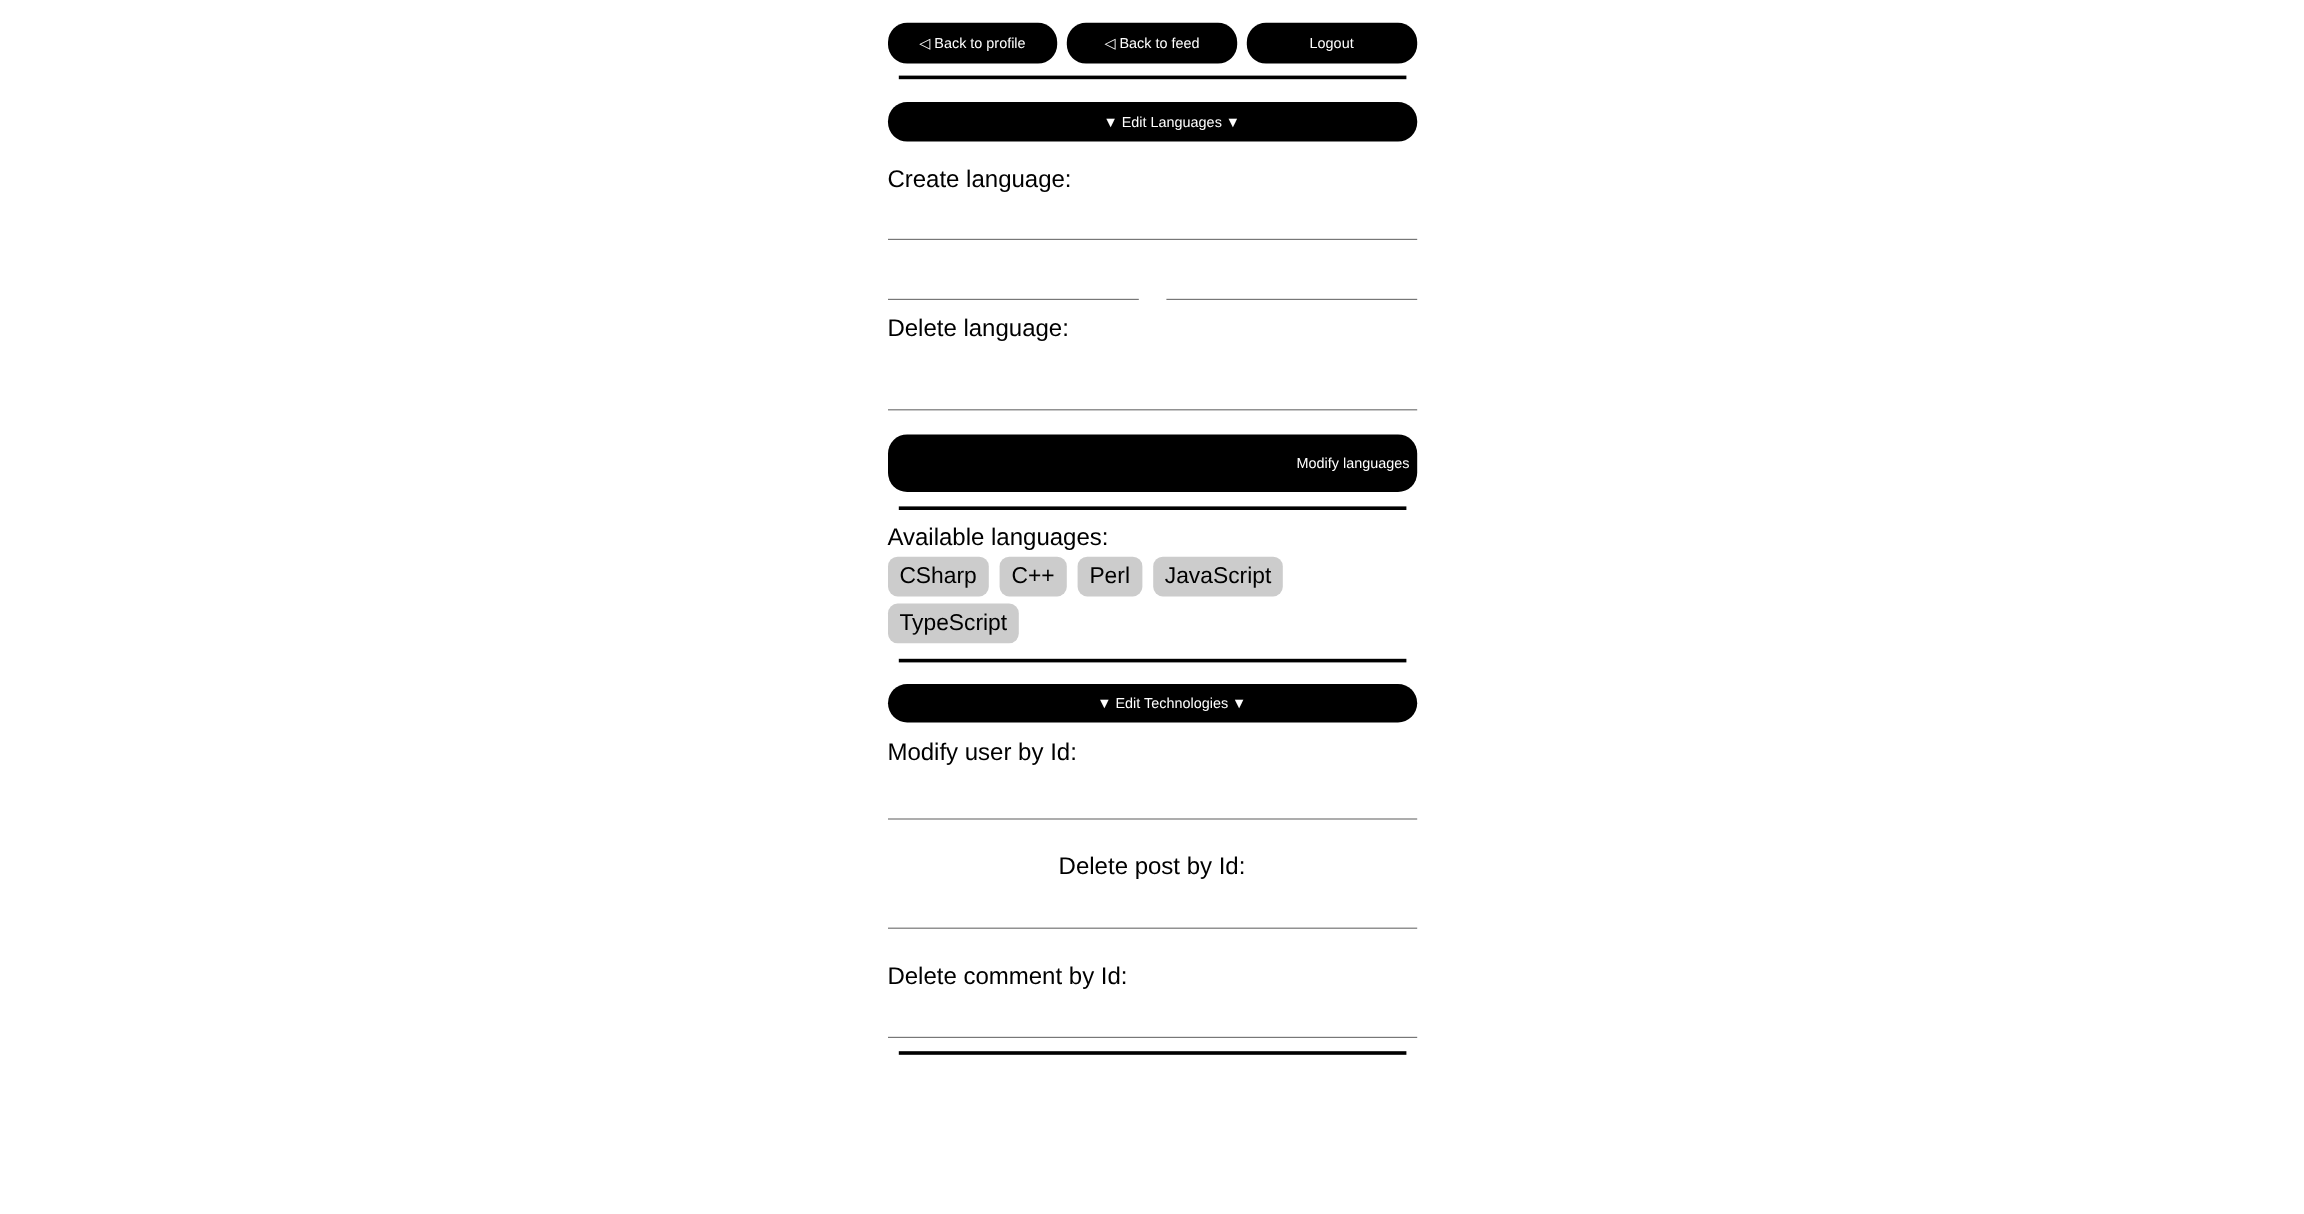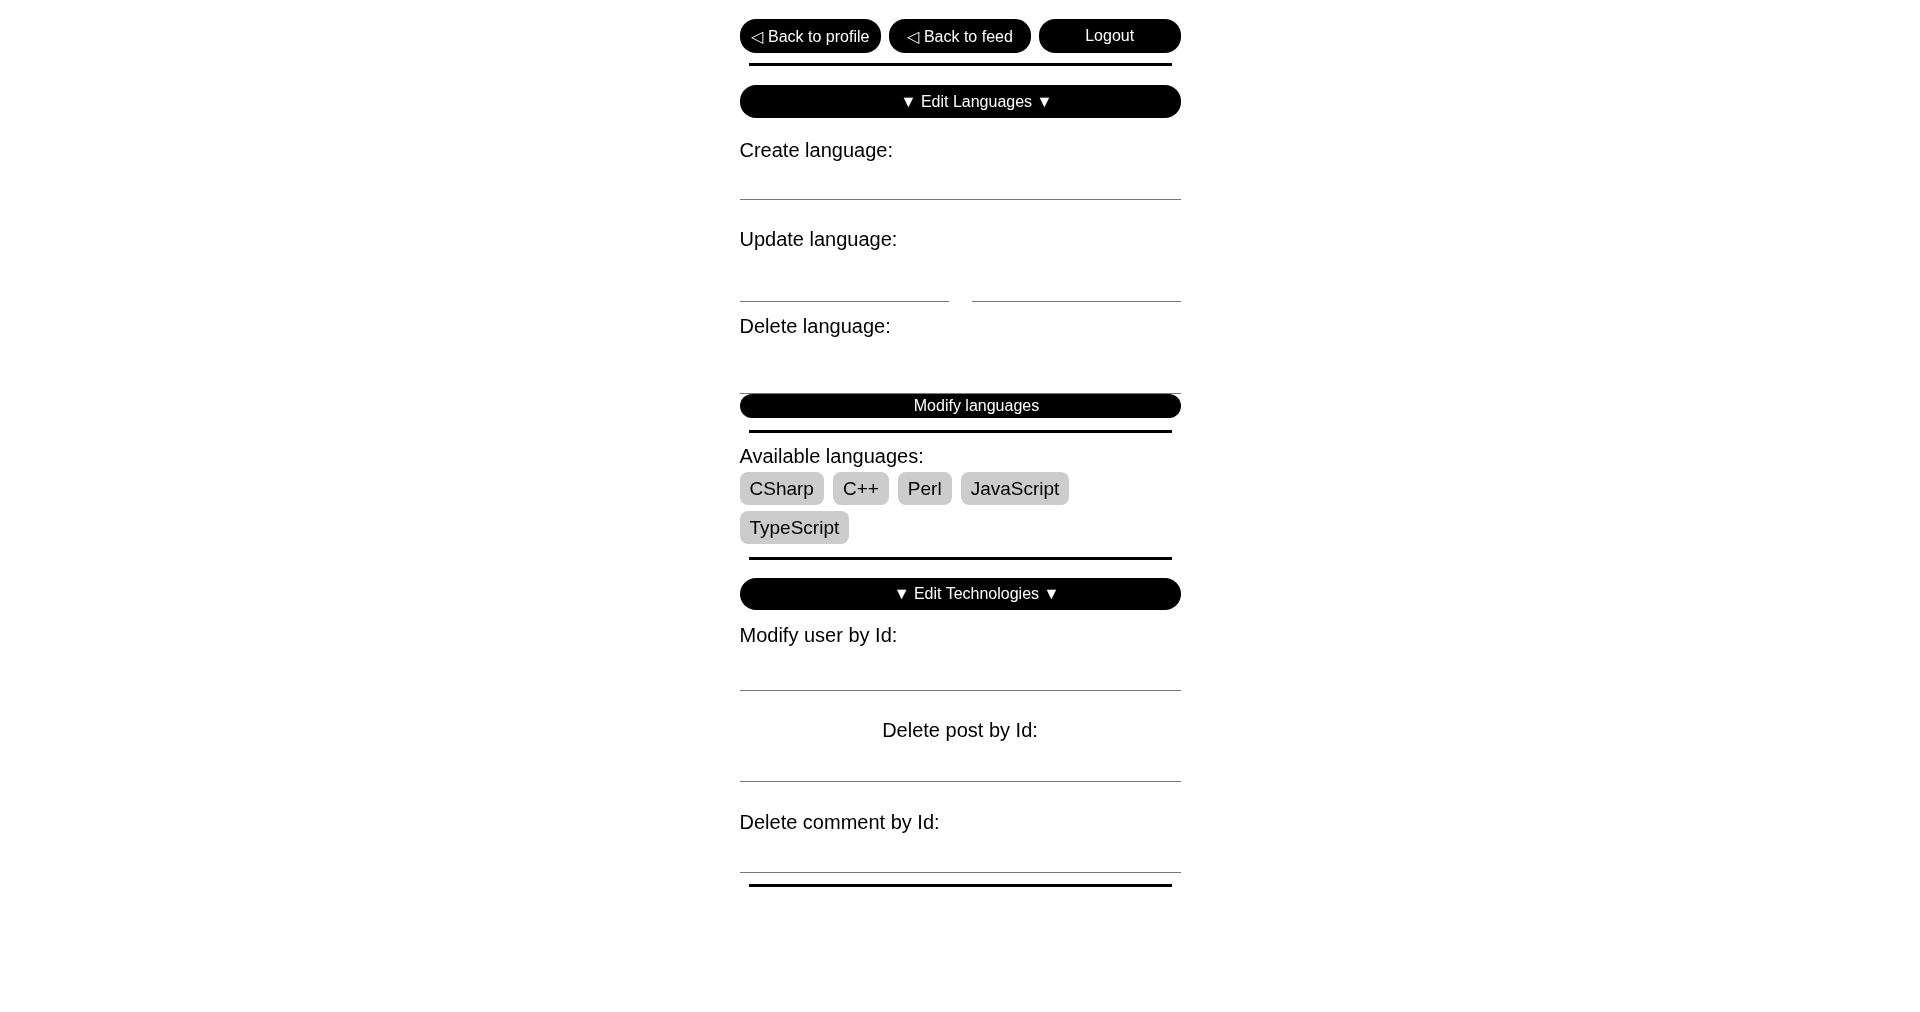--- a/index.html
+++ b/index.html
@@ -12,21 +12,21 @@
     width: 1920px;
   }
   .page { width: 441px; margin: 0 auto; padding-top: 19px; }
 
   .topbar { display: flex; gap: 8px; }
   .btn {
     background: var(--button-bg, #000000);
     color: var(--button-text, #ffffff);
     border: 0;
     border-radius: 16px;
-    font-size: 16px;
+    font-size: 12px;
     font-family: inherit;
     height: 34px;
     cursor: pointer;
     padding: 0 6px;
   }
   .topbar .btn { flex: 1; }
   .block-btn { display: block; width: 100%; height: 33px; padding-left: 39px; }
 
   hr.thick {
     border: 0;
@@ -74,30 +74,29 @@
     <button class="btn">Logout</button>
   </div>
 
   <hr class="thick">
 
   <button class="btn block-btn" style="margin-top:19px;">▼ Edit Languages ▼</button>
 
   <div class="label" style="margin-top:20px;">Create language:</div>
   <input class="uline" style="height: 37px;" value="">
 
-  <div class="label">Update language:</div>
   <div class="two-col">
     <input class="uline" style="height: 50px;" value="">
     <input class="uline" style="height: 50px;" value="">
   </div>
 
   <div class="label" style="margin-top:12px;">Delete language:</div>
   <input class="uline" style="height: 55px;" value="">
 
-  <button class="btn block-btn" style="height:24px;">Modify languages</button>
+  <button class="btn block-btn" style="margin-top:20px;height:48px;text-align:right;">Modify languages</button>
 
   <hr class="thick" style="margin-top:12px;">
 
   <div class="label" style="margin-top:11px;margin-bottom:3px;">Available languages:</div>
   <div class="pills">
     <span class="pill">CSharp</span>
     <span class="pill">C++</span>
     <span class="pill">Perl</span>
     <span class="pill">JavaScript</span>
     <span class="pill">TypeScript</span>

